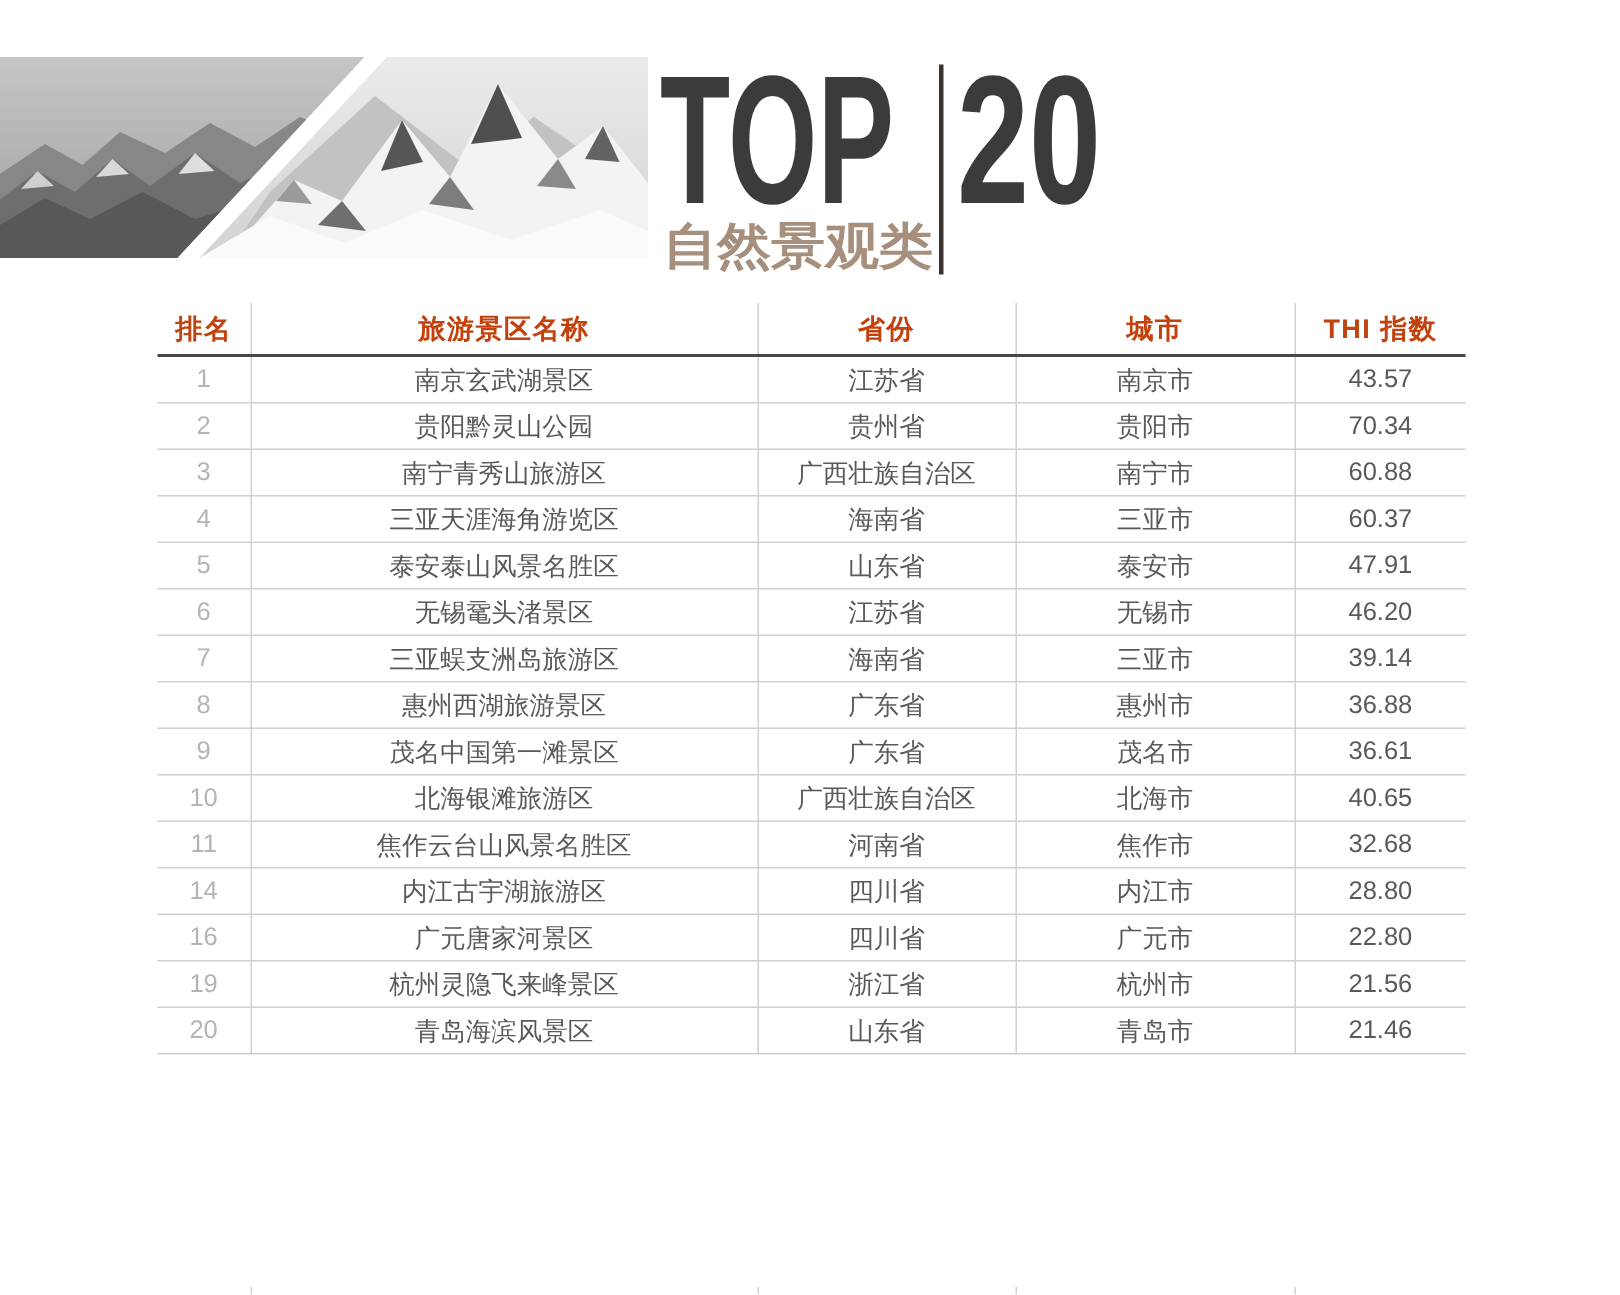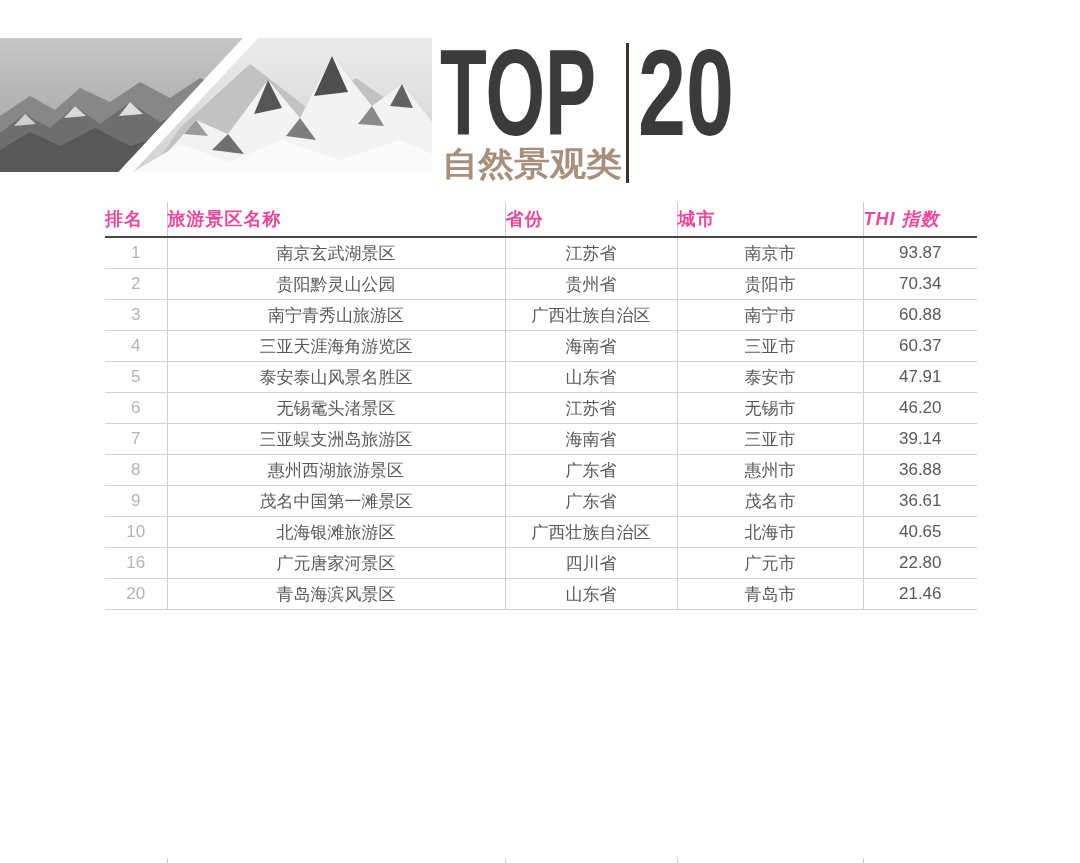--- a/index.html
+++ b/index.html
@@ -20,27 +20,27 @@
     border-collapse:collapse;table-layout:fixed;
   }
   .rank-table col.c-rank{width:62px;}
   .rank-table col.c-name{width:338px;}
   .rank-table col.c-province{width:172px;}
   .rank-table col.c-city{width:186px;}
   .rank-table col.c-thi{width:114px;}
   .rank-table th{
     height:34px;
     font-size:18px;font-weight:bold;letter-spacing:1px;
-    color:#ec4899;
-    text-align:left;vertical-align:middle;
+    color:#c2410c;
+    text-align:center;vertical-align:middle;
     border-bottom:2px solid #474747;
     border-right:1px solid #d0d0d0;
     padding:0;
   }
-  .rank-table th:last-child{border-right:none;font-style:italic;}
+  .rank-table th:last-child{border-right:none;}
   .rank-table td{
     height:30px;
     font-size:17px;
     color:#595959;
     text-align:center;vertical-align:middle;
     border-bottom:1px solid #d0d0d0;
     border-right:1px solid #d0d0d0;
     padding:0;
     white-space:nowrap;overflow:hidden;
   }
@@ -126,21 +126,21 @@
         <th>城市</th>
         <th>THI 指数</th>
       </tr>
   </thead>
   <tbody>
       <tr>
         <td class="rank">1</td>
         <td class="name">南京玄武湖景区</td>
         <td class="province">江苏省</td>
         <td class="city">南京市</td>
-        <td class="thi">93.87</td>
+        <td class="thi">43.57</td>
       </tr>
       <tr>
         <td class="rank">2</td>
         <td class="name">贵阳黔灵山公园</td>
         <td class="province">贵州省</td>
         <td class="city">贵阳市</td>
         <td class="thi">70.34</td>
       </tr>
       <tr>
         <td class="rank">3</td>
@@ -192,25 +192,46 @@
         <td class="thi">36.61</td>
       </tr>
       <tr>
         <td class="rank">10</td>
         <td class="name">北海银滩旅游区</td>
         <td class="province">广西壮族自治区</td>
         <td class="city">北海市</td>
         <td class="thi">40.65</td>
       </tr>
       <tr>
+        <td class="rank">11</td>
+        <td class="name">焦作云台山风景名胜区</td>
+        <td class="province">河南省</td>
+        <td class="city">焦作市</td>
+        <td class="thi">32.68</td>
+      </tr>
+      <tr>
+        <td class="rank">14</td>
+        <td class="name">内江古宇湖旅游区</td>
+        <td class="province">四川省</td>
+        <td class="city">内江市</td>
+        <td class="thi">28.80</td>
+      </tr>
+      <tr>
         <td class="rank">16</td>
         <td class="name">广元唐家河景区</td>
         <td class="province">四川省</td>
         <td class="city">广元市</td>
         <td class="thi">22.80</td>
+      </tr>
+      <tr>
+        <td class="rank">19</td>
+        <td class="name">杭州灵隐飞来峰景区</td>
+        <td class="province">浙江省</td>
+        <td class="city">杭州市</td>
+        <td class="thi">21.56</td>
       </tr>
       <tr>
         <td class="rank">20</td>
         <td class="name">青岛海滨风景区</td>
         <td class="province">山东省</td>
         <td class="city">青岛市</td>
         <td class="thi">21.46</td>
       </tr>
     </tbody>
 </table>

